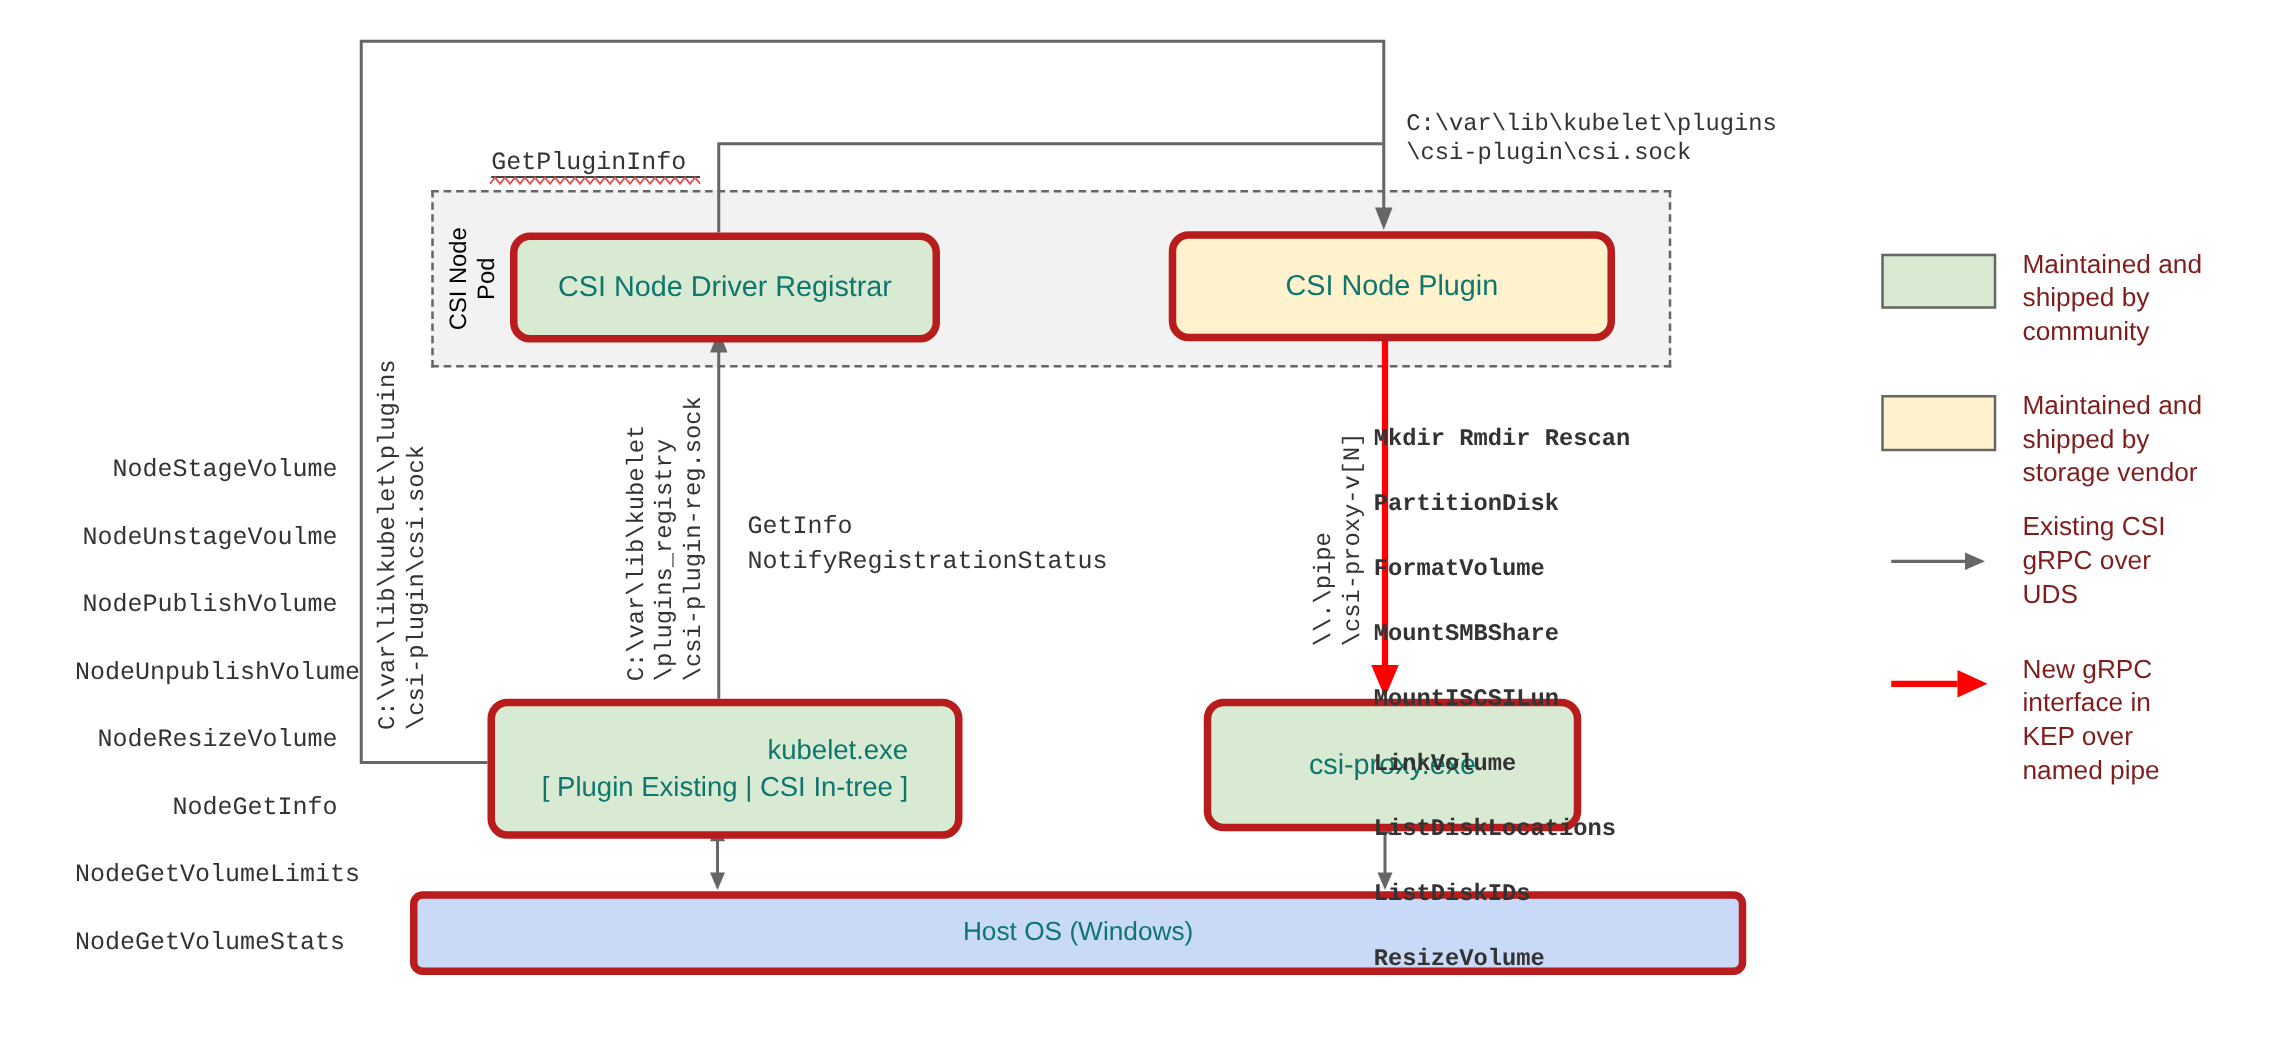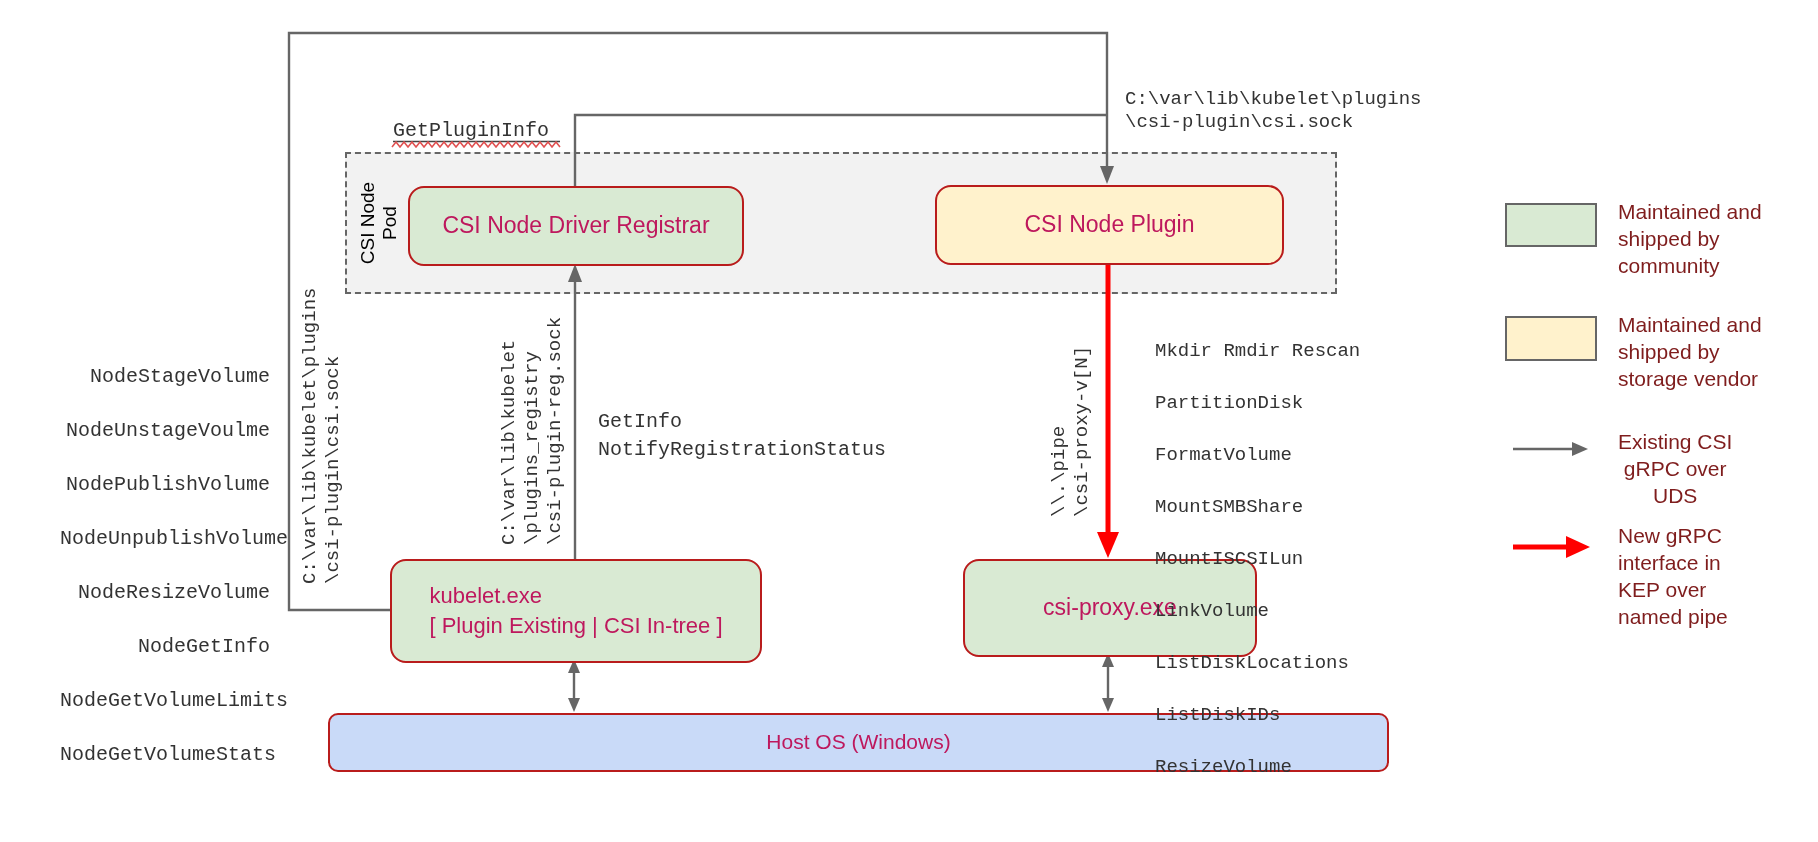--- a/index.html
+++ b/index.html
@@ -1,21 +1,21 @@
 <!DOCTYPE html>
 <html><head>
 <meta charset="utf-8">
 <style>
   html,body{margin:0;padding:0;background:#ffffff;}
   #canvas{position:relative;width:1818px;height:842px;background:#ffffff;overflow:hidden;
           font-family:"Liberation Sans",sans-serif;}
   
-  .node{position:absolute;border:2px solid #b91c1c;border-radius:16px;
-        display:flex;align-items:center;justify-content:center;text-align:left;
-        font-size:23px;color:#be185d;line-height:1.35;white-space:pre-line;}
+  .node{position:absolute;border:6px solid #b91c1c;border-radius:16px;
+        display:flex;align-items:center;justify-content:center;text-align:right;
+        font-size:23px;color:#0f766e;line-height:1.35;white-space:pre-line;}
   .green{background:#d9ead3;}
   .yellow{background:#fff2cc;}
   .blue{background:#c9daf8;border-radius:10px;}
   
   .pod{position:absolute;left:345px;top:152px;width:992px;height:142px;
        background:#f2f2f2;border:2px dashed #666666;box-sizing:border-box;}
   .pod-label{position:absolute;left:313px;top:210px;width:114px;height:26px;
              transform:rotate(-90deg);transform-origin:50% 50%;
              font-size:19px;color:#000;text-align:center;}
   
@@ -111,21 +111,21 @@
     <div>NodeStageVolume</div>
     <div>NodeUnstageVoulme</div>
     <div>NodePublishVolume</div>
     <div>NodeUnpublishVolume</div>
     <div>NodeResizeVolume</div>
     <div>NodeGetInfo</div>
     <div>NodeGetVolumeLimits</div>
     <div>NodeGetVolumeStats</div>
   </div>
 
-  <div class="mono" style="left:1155px;top:312px;line-height:26px;">
+  <div class="mono" style="left:1099px;top:312px;line-height:26px;font-weight:bold;">
     <div>Mkdir Rmdir Rescan</div>
     <div>PartitionDisk</div>
     <div>FormatVolume</div>
     <div>MountSMBShare</div>
     <div>MountISCSILun</div>
     <div>LinkVolume</div>
     <div>ListDiskLocations</div>
     <div>ListDiskIDs</div>
     <div>ResizeVolume</div>
   </div>
@@ -134,21 +134,21 @@
     <div class="legend-swatch" style="left:1505px;top:203px;height:40px;background:#d9ead3;"></div>
     <div class="legend-label" style="top:198px;">Maintained and
 shipped by
 community</div>
 
     <div class="legend-swatch" style="left:1505px;top:316px;height:41px;background:#fff2cc;"></div>
     <div class="legend-label" style="top:311px;">Maintained and
 shipped by
 storage vendor</div>
 
-    <div class="legend-label" style="top:428px;text-align:center;">Existing CSI
+    <div class="legend-label" style="top:408px;">Existing CSI
 gRPC over
 UDS</div>
 
     <div class="legend-label" style="top:522px;">New gRPC
 interface in
 KEP over
 named pipe</div>
   </div>
 
 </div>

